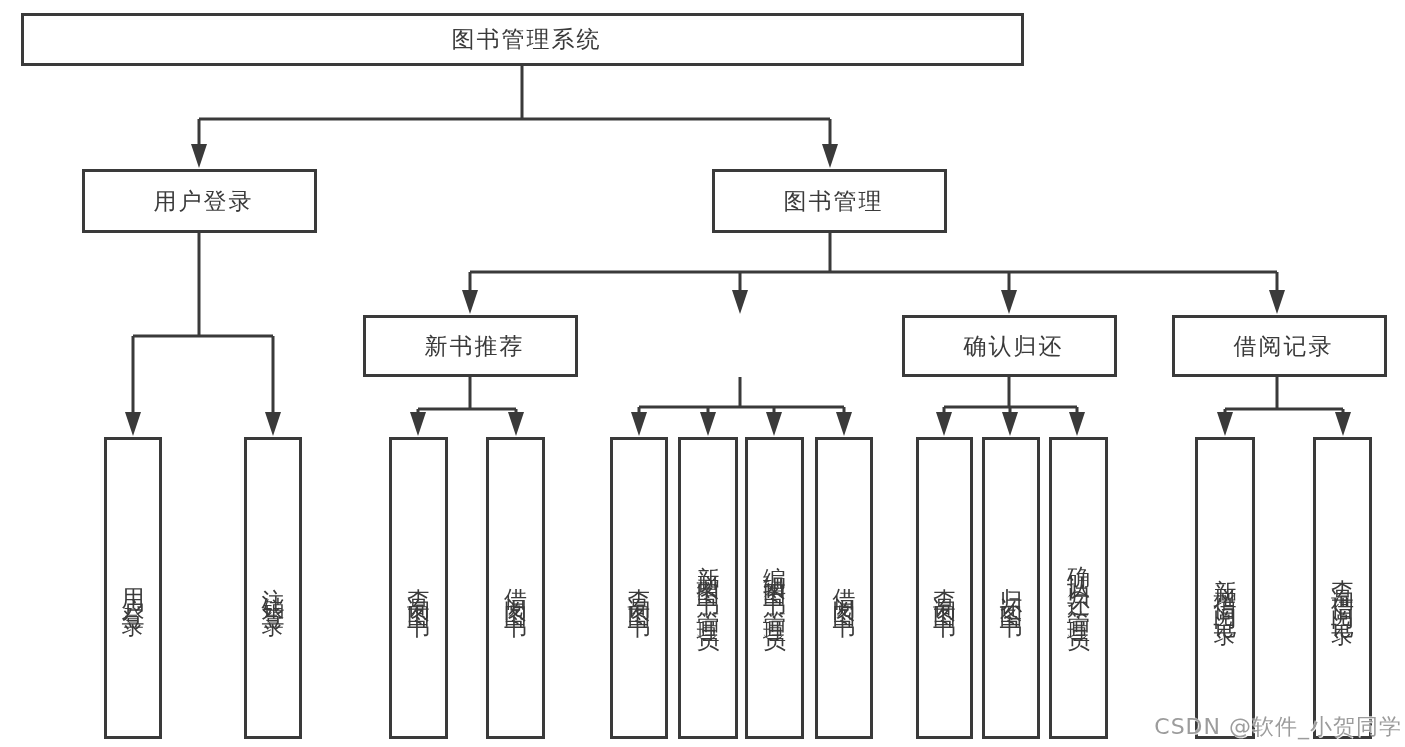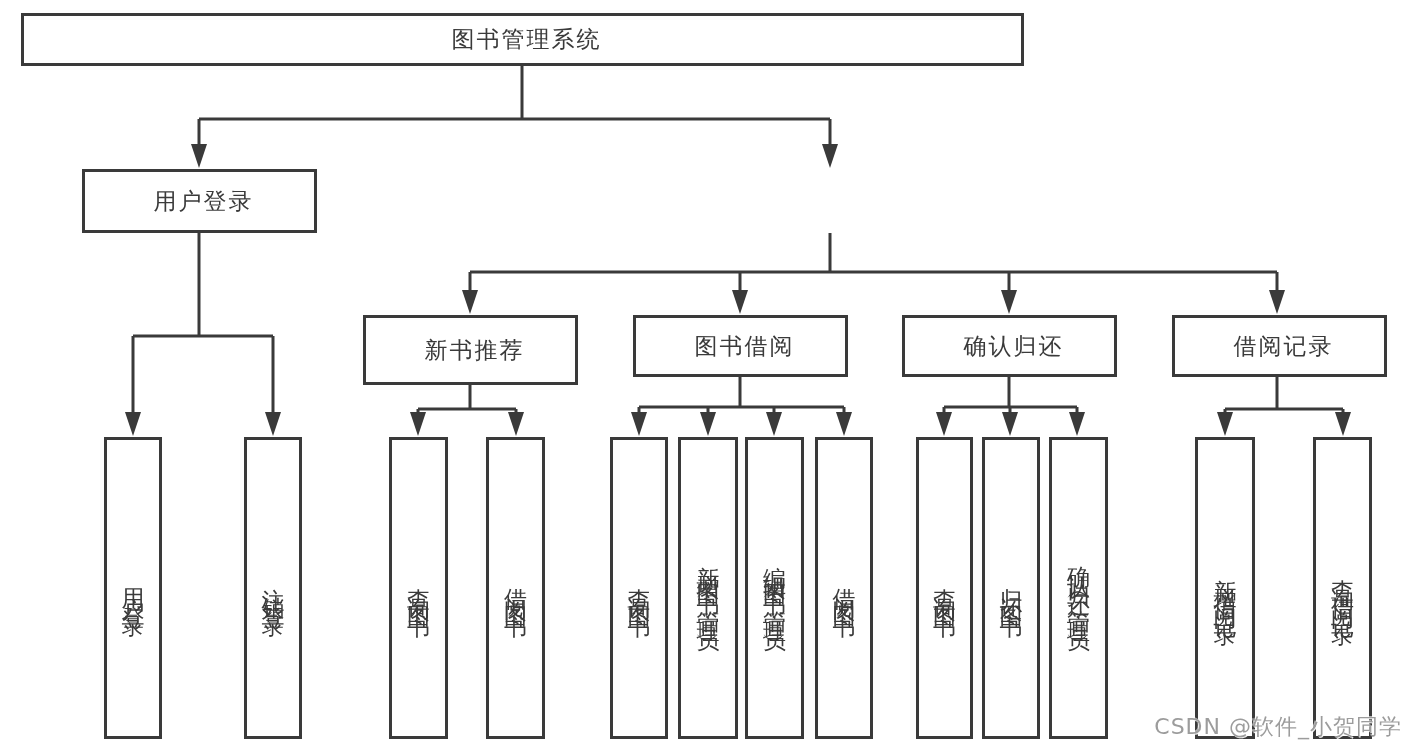--- a/index.html
+++ b/index.html
@@ -96,23 +96,23 @@
       <polygon points="1077,436 1069,412 1085,412"></polygon>
 
       <polygon points="1225,436 1217,412 1233,412"></polygon>
       <polygon points="1343,436 1335,412 1351,412"></polygon>
     </g>
   </svg>
 
   <div class="node h-node" style="left:21px; top:13px; width:1003px; height:53px;">图书管理系统</div>
 
   <div class="node h-node" style="left:82px; top:169px; width:235px; height:64px;">用户登录</div>
+  <div class="node h-node" style="left:712px; top:169px; width:235px; height:64px;">图书管理</div>
 
-  <div class="node h-node" style="left:363px; top:315px; width:215px; height:70px;">新书推荐</div>
-  <div class="node h-node" style="left:633px; top:315px; width:215px; height:62px;">图书借阅</div>
+  <div class="node h-node" style="left:363px; top:315px; width:215px; height:62px;">新书推荐</div>
   <div class="node h-node" style="left:902px; top:315px; width:215px; height:62px;">确认归还</div>
   <div class="node h-node" style="left:1172px; top:315px; width:215px; height:62px;">借阅记录</div>
 
   <div class="node v-node" style="left:104px; top:437px; width:58px; height:302px;">
     <span class="vtext">用户登录</span>
   </div>
   <div class="node v-node" style="left:244px; top:437px; width:58px; height:302px;">
     <span class="vtext">注销登录</span>
   </div>
 

